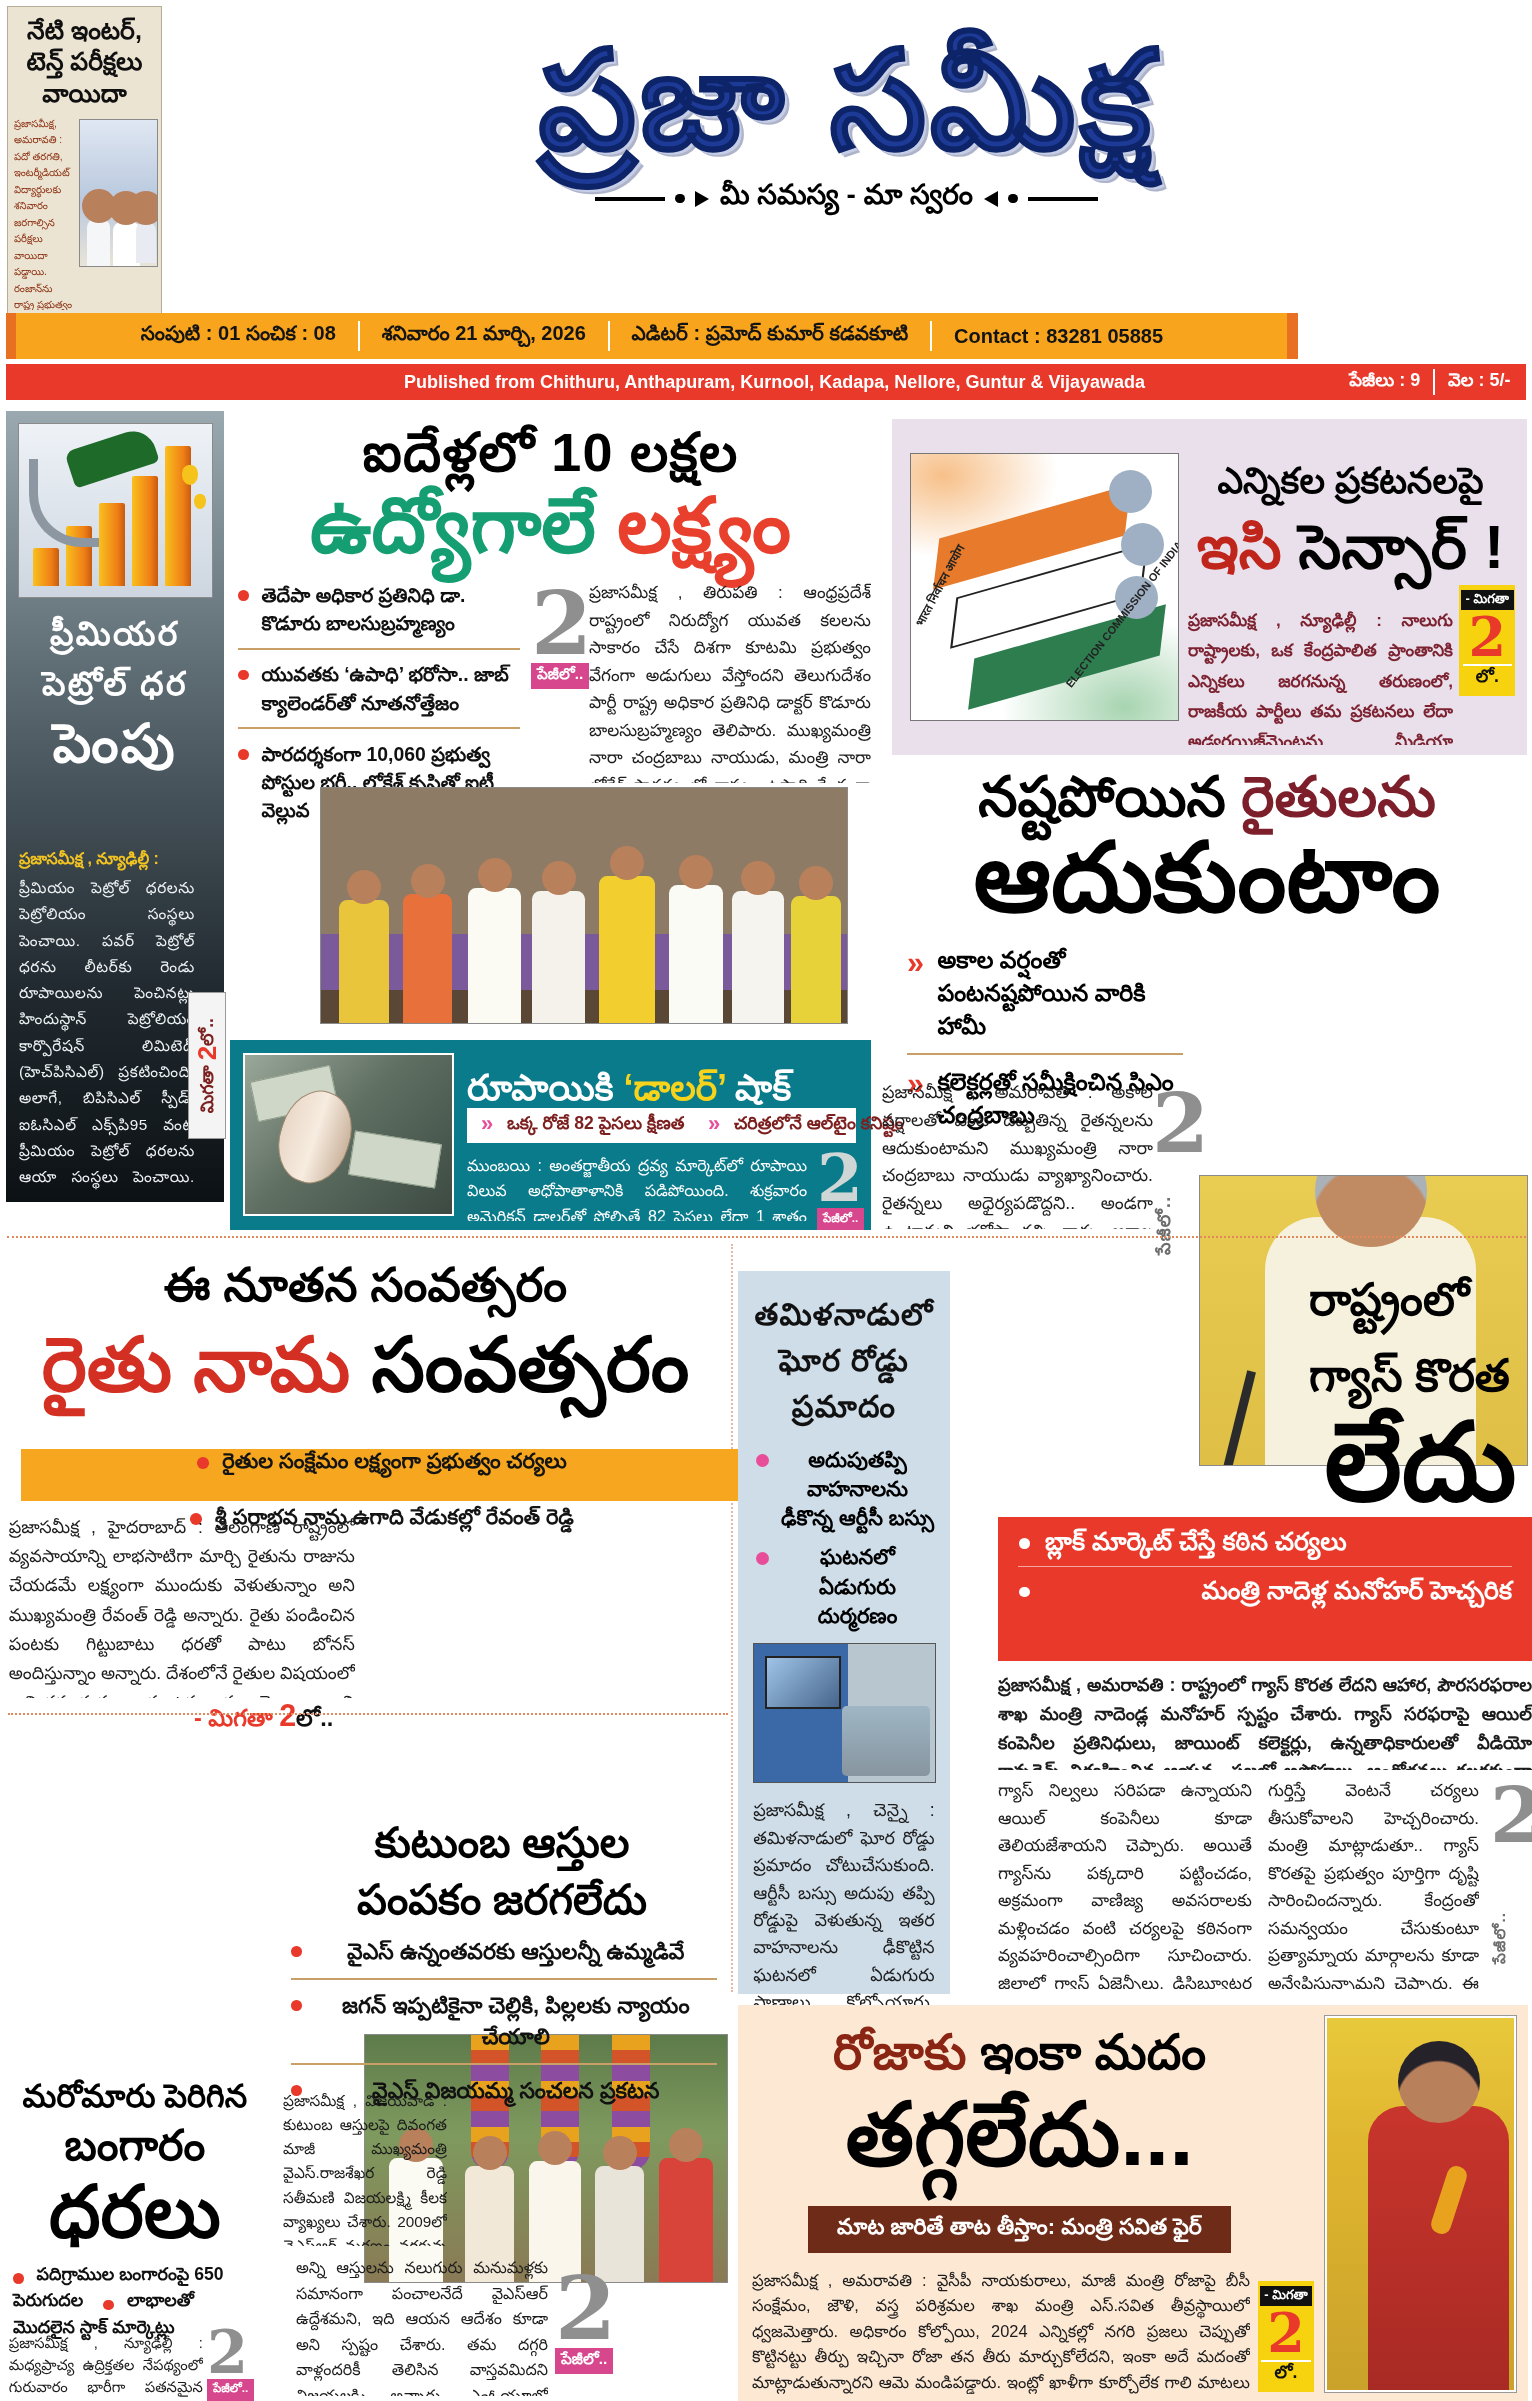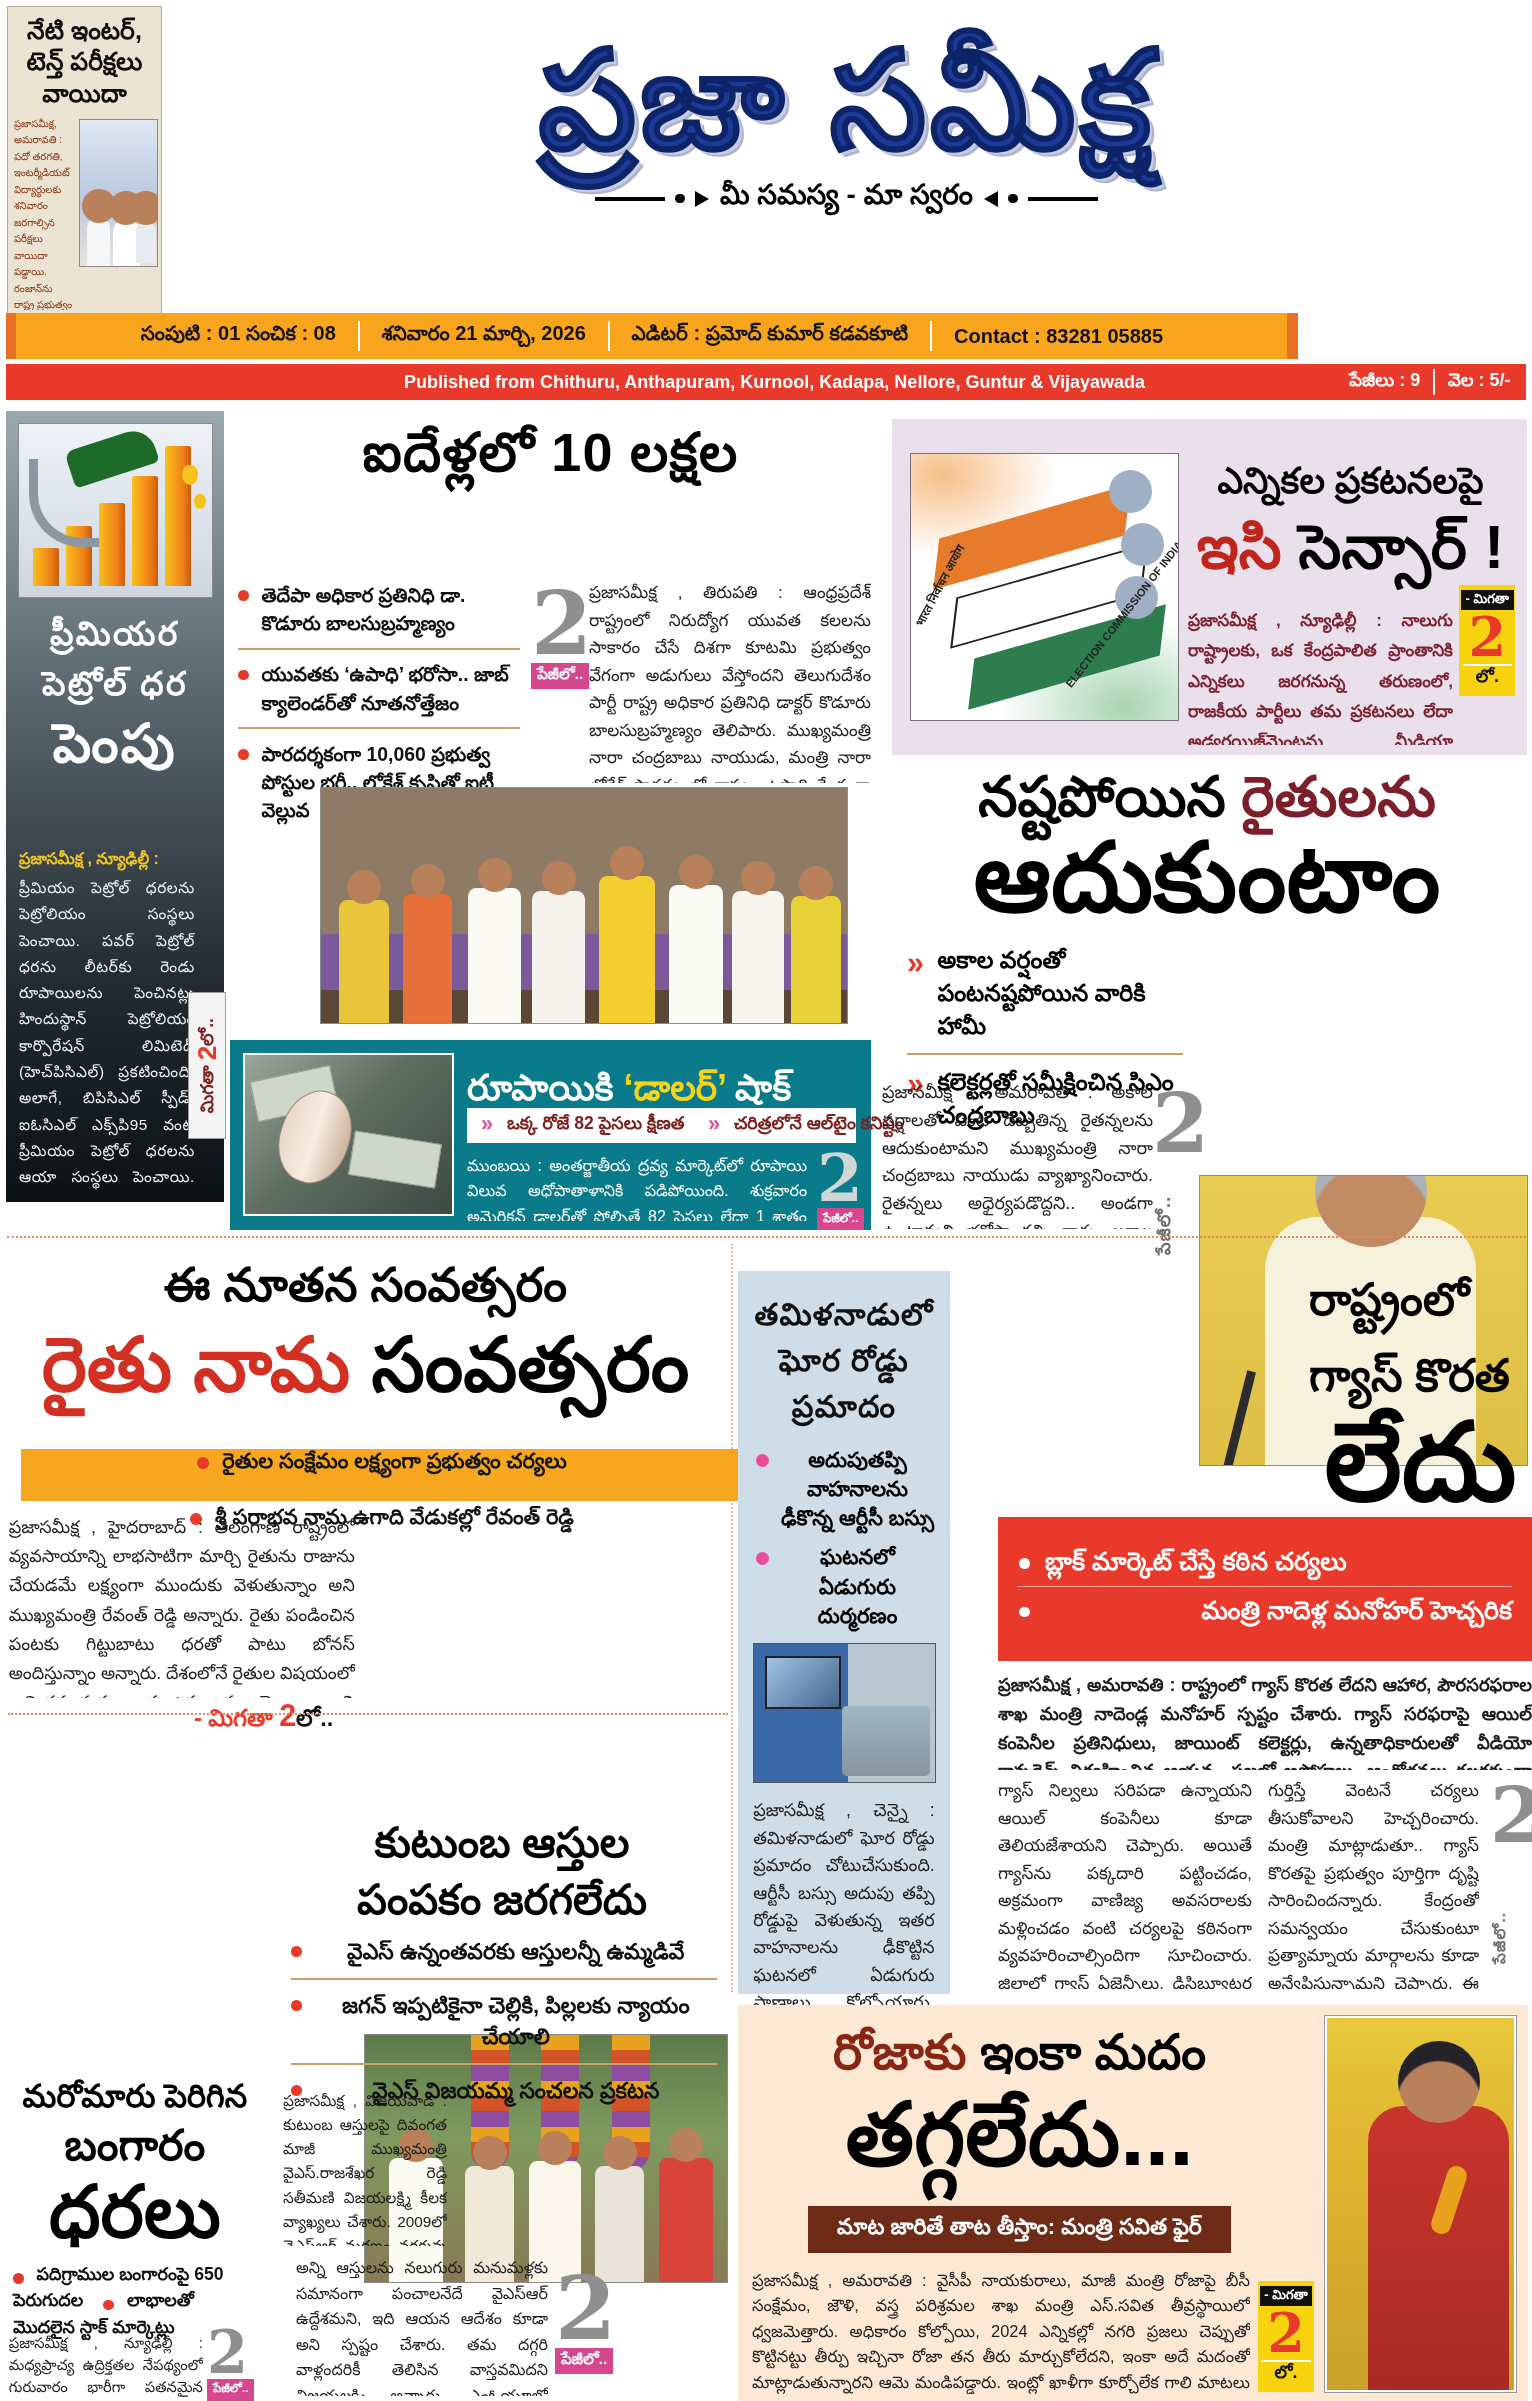--- a/index.html
+++ b/index.html
@@ -130,21 +130,21 @@
   .acc-h { font-size:30.5px; font-weight:bold; color:#111; line-height:1.5; letter-spacing:1.2px; }
   .acc-blt { position:relative; padding-left:27px; font-size:21px; font-weight:bold; line-height:1.4; }
   .acc-blt::before { content:""; position:absolute; left:2.3px; top:9.4px; width:13px; height:13px; border-radius:50%; background:#e84d9a; }
   .ph-bus { background:linear-gradient(90deg,#3b69a8 0 52%, #b8c6cf 52%); border:1.8px solid #555; }
   .ph-bus .glass { position:absolute; left:11.7px; top:11.7px; width:76px; height:53px; background:linear-gradient(135deg,#9fc4e8,#47658c); border:2.3px solid #222; }
   .ph-bus .road { position:absolute; right:4.7px; bottom:5.9px; width:88px; height:70px; background:linear-gradient(180deg,#9fb6c4,#8795a0); border-radius:4.7px; }
 
   
   .gas-h { font-size:45px; font-weight:900; color:#000; }
   .gas-h3 { font-size:109px; font-weight:900; color:#000; line-height:1; }
-  .red-bar { background:#e8392b; padding:21px 20px; }
+  .red-bar { background:#e8392b; padding:1px 20px; }
   .rb-item { position:relative; padding-left:27px; color:#fff; font-size:25px; font-weight:bold; line-height:1.9; }
   .rb-item::before { content:""; position:absolute; left:1.2px; top:20px; width:10.6px; height:10.6px; border-radius:50%; background:#fff; }
   .rb-item + .rb-item { border-top:1.8px solid rgba(255,255,255,.55);text-align:right; }
   .ph-manohar { background:linear-gradient(135deg,#d8d8d8 0%,#e8e2de 30%,#c23b33 75%,#a82a24 100%); }
   .ph-manohar .fig { position:absolute; left:53px; top:53px; width:176px; height:194px; background:#fbfbf6; border-radius:41px 41px 0 0; }
   .ph-manohar .fig::before { content:""; position:absolute; top:-70px; left:50%; transform:translateX(-50%); width:94px; height:94px; border-radius:50%;
       background:radial-gradient(circle at 50% 78%, #b9805c 55%, #2e2a28 58%); }
   .ph-manohar .mic { position:absolute; left:141px; top:117px; width:8.2px; height:88px; background:#222; transform:rotate(-14deg); }
   .gold-h1 { font-size:32px; font-weight:900; }
   .gold-h2 { font-size:43px; font-weight:900; }
@@ -239,20 +239,23 @@
     <div class="ab petrol-date" style="left:13px; top:439px; width:194px;">ప్రజాసమీక్ష , న్యూఢిల్లీ :</div>
     <div class="ab petrol-body just" style="left:13px; top:464px; width:176px; height:317px; overflow:hidden;">ప్రీమియం పెట్రోల్ ధరలను పెట్రోలియం సంస్థలు పెంచాయి. పవర్ పెట్రోల్ ధరను లీటర్‌కు రెండు రూపాయిలను పెంచినట్లు హిందుస్థాన్ పెట్రోలియం కార్పొరేషన్ లిమిటెడ్ (హెచ్‌పిసిఎల్) ప్రకటించింది. అలాగే, బిపిసిఎల్ స్పీడ్, ఐఓసిఎల్ ఎక్స్‌పి95 వంటి ప్రీమియం పెట్రోల్ ధరలను ఆయా సంస్థలు పెంచాయి. ప్రాంతాన్ని బట్టి లీటరుకు రూ.2.09 నుంచి రూ.2.35 వరకూ ఈ ప్రీమియం పెట్రోల్ ధరను పెంచాయి. శుక్రవారం నుంచే పెరిగిన ధరలు అమల్లోకి వచ్చాయి. సాధారణ పెట్రోల్ ధరల్లో మార్పు లేనట్లు తెలిపింది. అలాగే, ఇండస్ట్రియల్ డీజిల్ ధర లీటర్‌పై రూ.22 పెంచింది.</div>
     <div class="ab petrol-vbadge" style="right:-2.3px; top:581px; width:38px; height:147px;">
       <span class="vert">
         <span>మిగతా </span><span class="n2">2</span><span>లో..</span>
       </span>
     </div>
   </div>
 
   <div class="ab ctr jobs-k" style="left:230px; top:421px; width:641px;">ఐదేళ్లలో 10 లక్షల</div>
+  <div class="ab ctr jobs-h" style="left:230px; top:483px; width:641px;">
+    <span class="g">ఉద్యోగాలే </span><span class="r">లక్ష్యం</span>
+  </div>
   <div class="ab" style="left:238px; top:581px; width:282px;">
     <div class="blt jobs-blt">తెదేపా అధికార ప్రతినిధి డా. కొడూరు బాలసుబ్రహ్మణ్యం</div>
     <div class="blt-sep"></div>
     <div class="blt jobs-blt">యువతకు ‘ఉపాధి’ భరోసా.. జాబ్ క్యాలెండర్‌తో నూతనోత్తేజం</div>
     <div class="blt-sep"></div>
     <div class="blt jobs-blt">పారదర్శకంగా 10,060 ప్రభుత్వ పోస్టుల భర్తీ.. లోకేశ్ కృషితో ఐటీ వెల్లువ</div>
   </div>
   <div class="ab" style="left:531px; top:584px; width:56px;">
     <div class="gray2" style="font-size:88px;">2</div>
     <span class="chip-pink">పేజీలో..</span>

